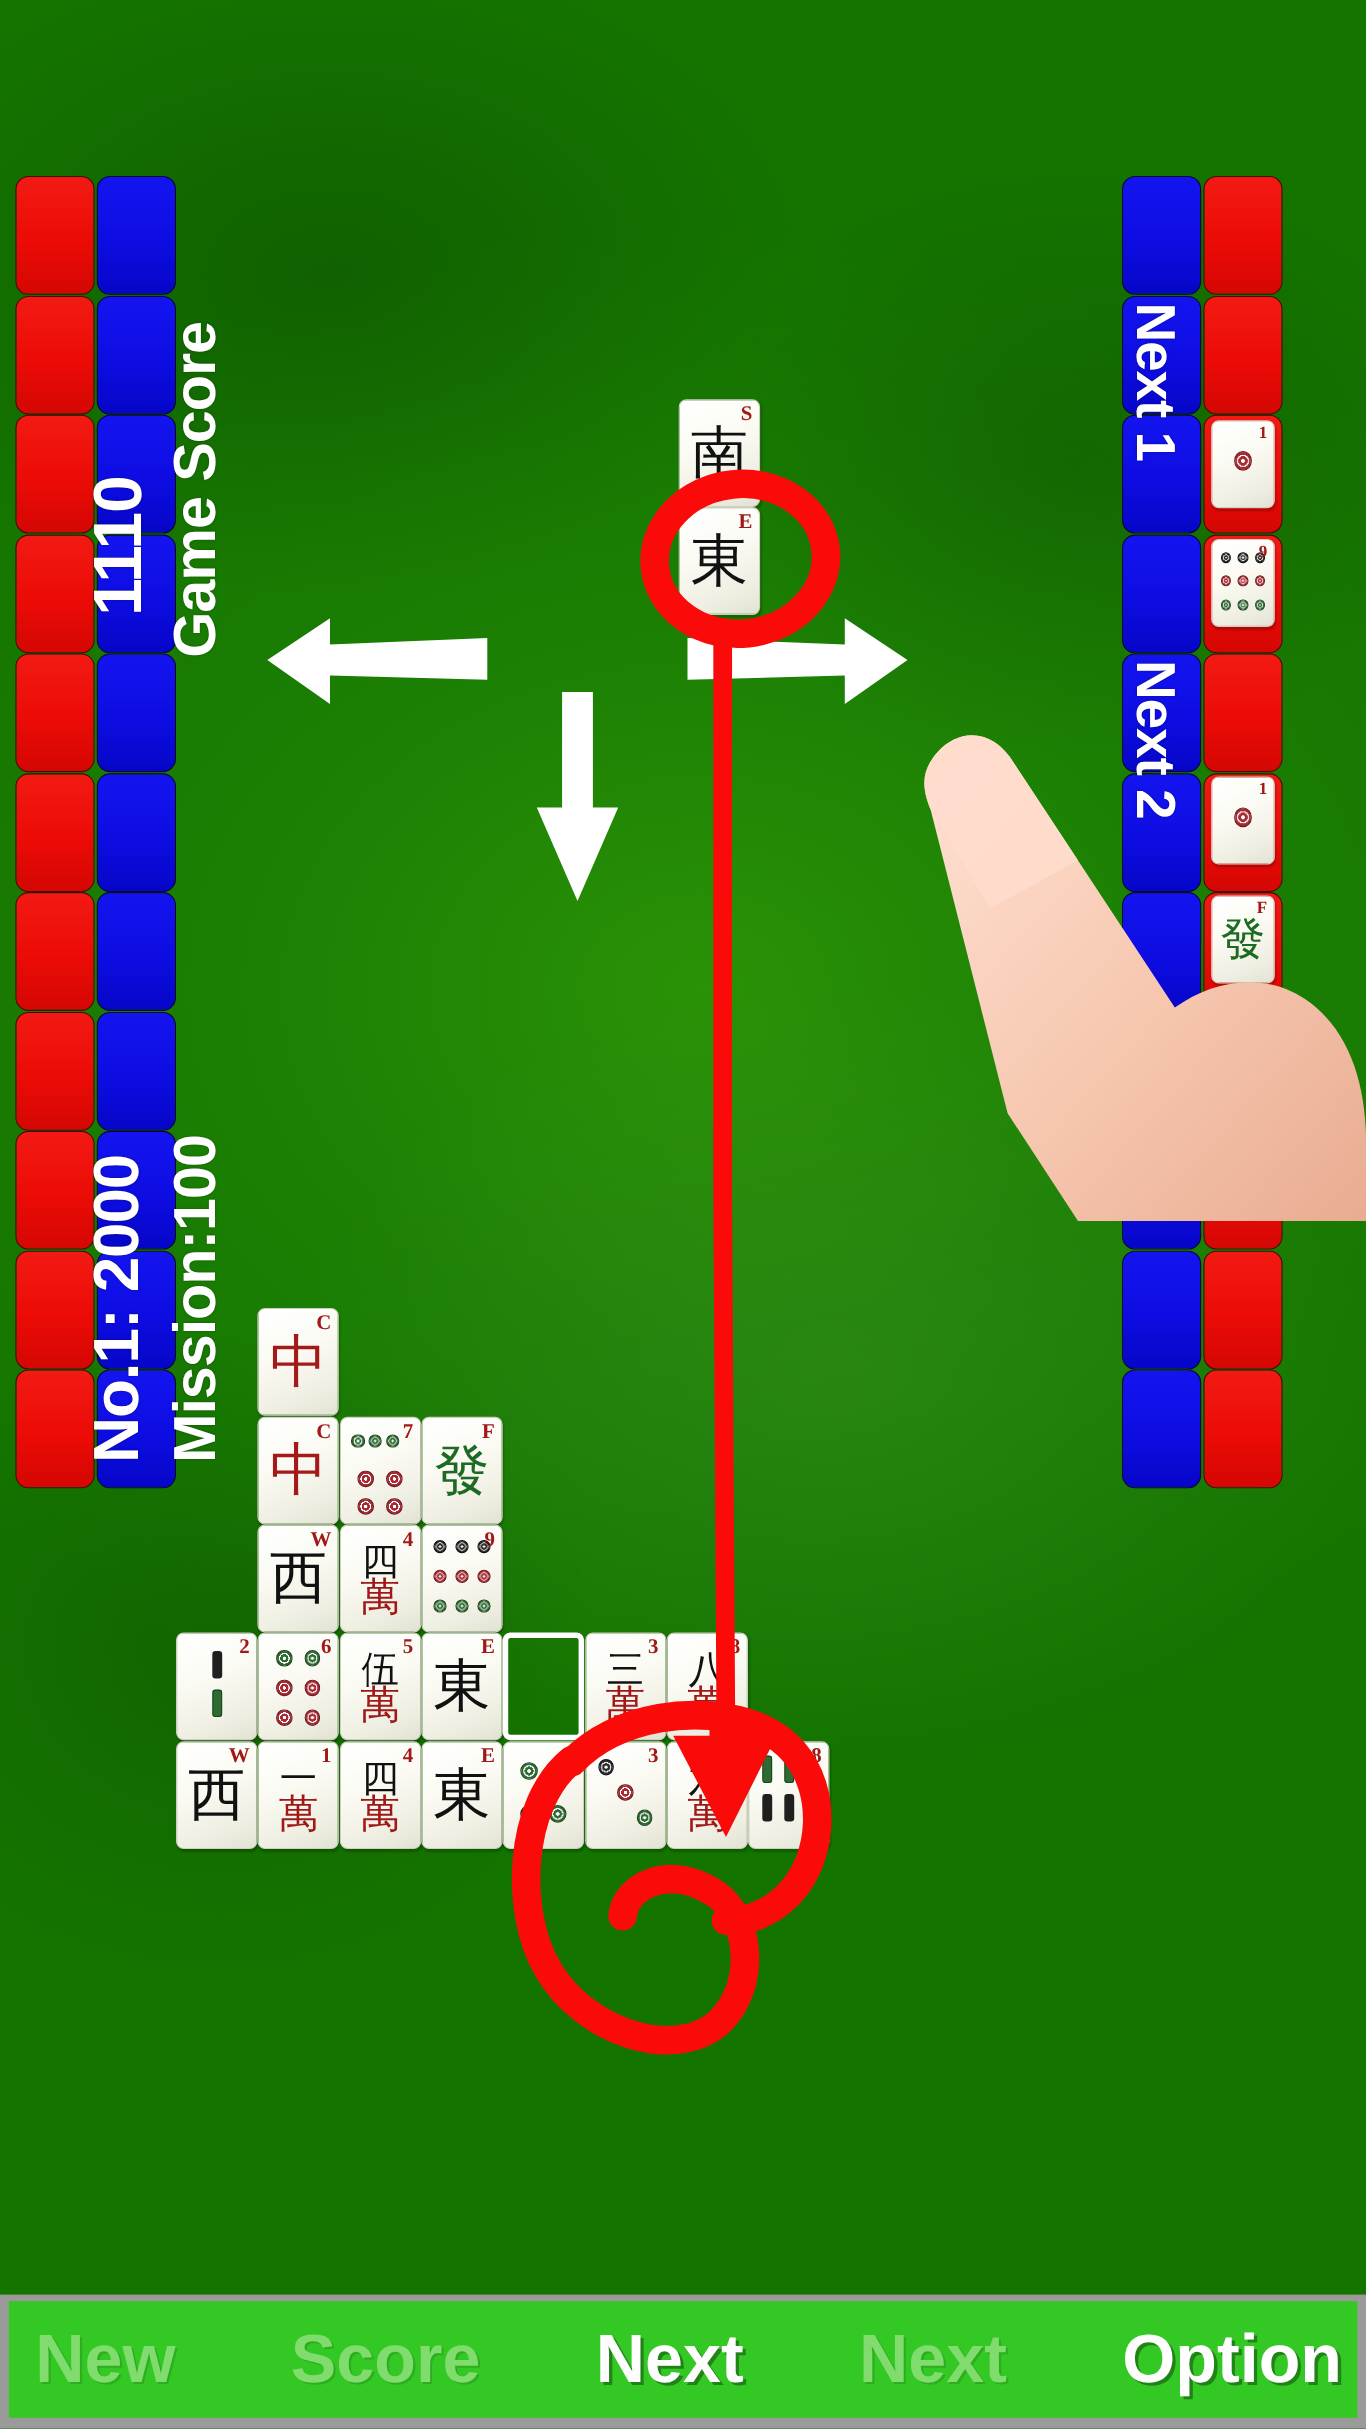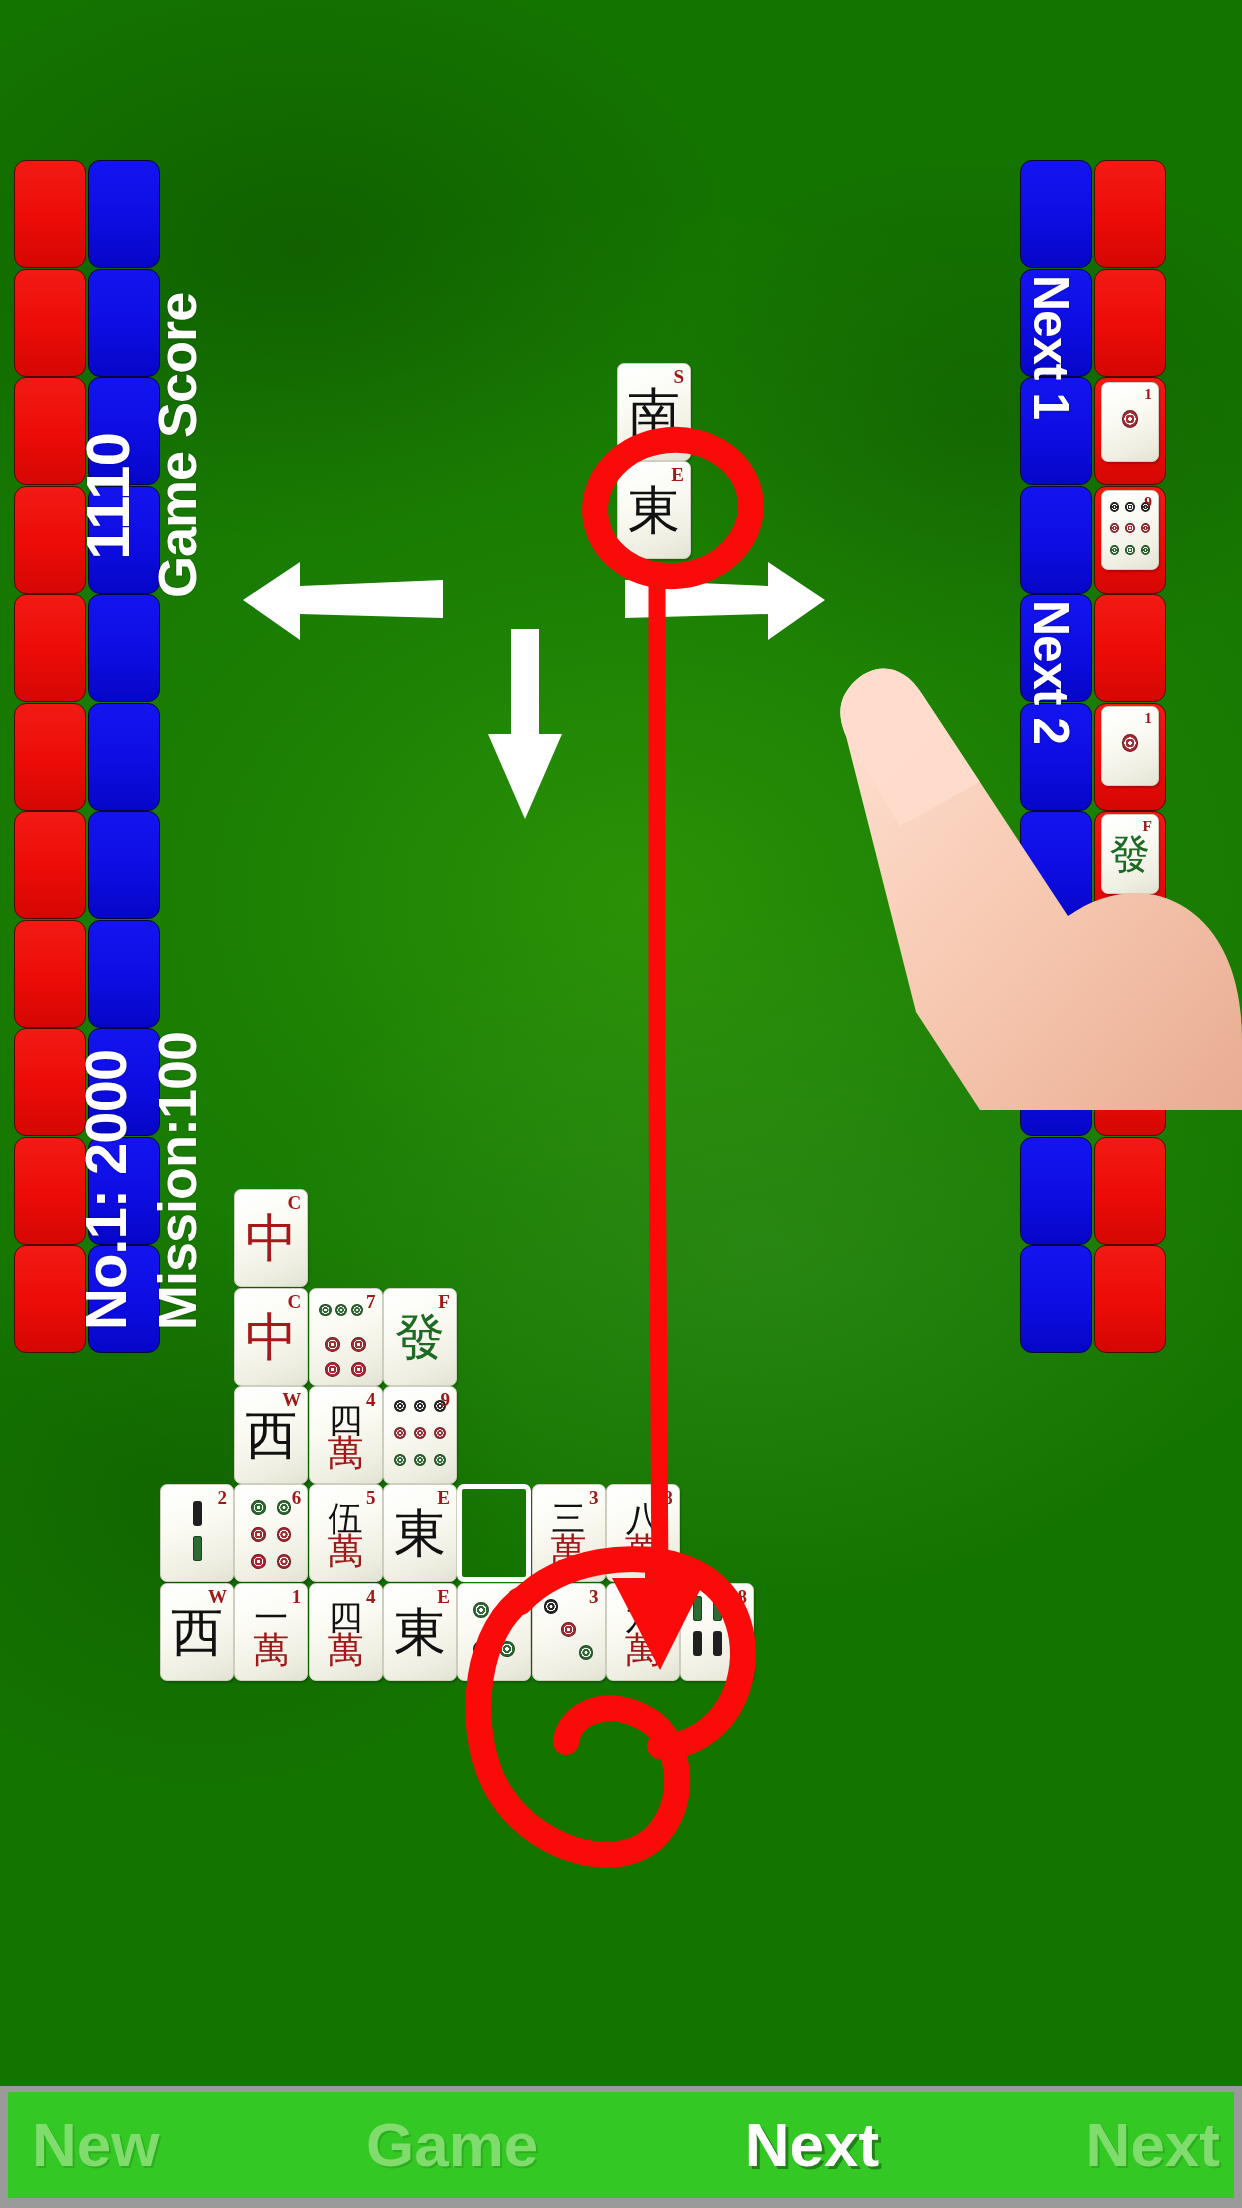--- a/index.html
+++ b/index.html
@@ -438,19 +438,20 @@
     </defs>
     <path d="M22 44 C44 20 74 24 92 54 L238 276 C274 250 320 244 356 268
              C398 296 412 348 412 400 L412 470 L150 470 L86 372
              L16 96 C6 72 10 58 22 44 Z" fill="url(#skin)"></path>
     <path d="M22 44 C44 20 74 24 92 54 L150 142 L70 186 L16 96 C6 72 10 58 22 44 Z" fill="#ffdccc" opacity=".85"></path>
   </svg>
 
   <div id="toolbar">
     <div class="inner" id="toolbar-inner">
         <div class="tbtn dim">New</div>
-        <div class="tbtn dim">Game</div>
+        <div class="tbtn dim">Score</div>
         <div class="tbtn">Next</div>
         <div class="tbtn dim">Next</div>
+        <div class="tbtn">Option</div>
       </div>
   </div>
 
 </div>
 
 </body></html>

